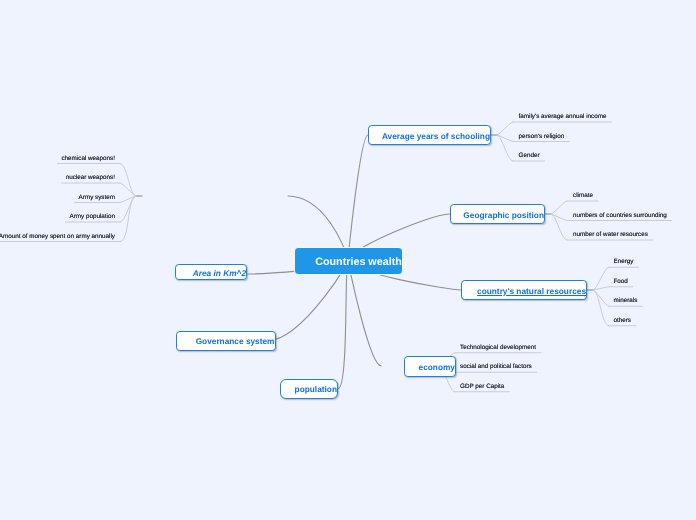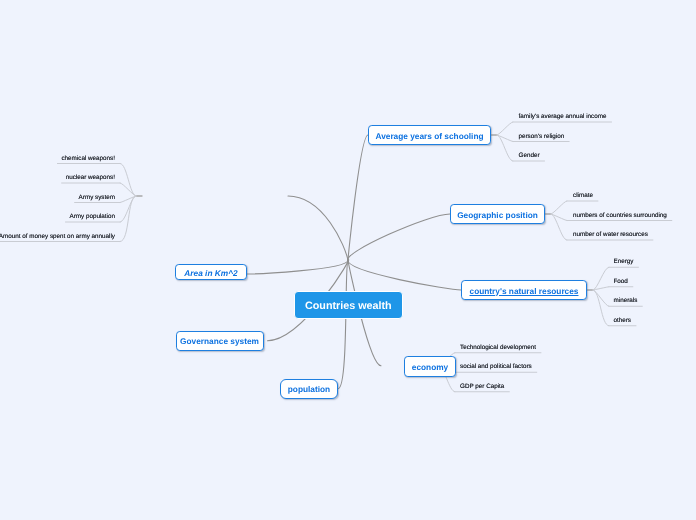--- a/index.html
+++ b/index.html
@@ -4,21 +4,21 @@
 <title>Countries wealth mind map</title>
 <style>
   html,body{margin:0;padding:0;}
   body{
     width:696px;height:520px;background:#eff3fd;
     font-family:"Liberation Sans",sans-serif;overflow:hidden;position:relative;
     -webkit-font-smoothing:antialiased;text-rendering:geometricPrecision;
   }
   #stage{position:absolute;left:0;top:0;width:696px;height:520px;}
   svg#links{position:absolute;left:0;top:0;width:696px;height:520px;pointer-events:none;}
-  .node{position:absolute;box-sizing:border-box;display:flex;align-items:center;justify-content:center;
+  .node{position:absolute;box-sizing:border-box;display:flex;align-items:center;justify-content:flex-end;
         white-space:nowrap;line-height:1;}
     .node.root span{position:relative;top:1.5px;}
   .node.main span{position:relative;top:0.8px;}
   .node.root{background:#1f96e8;color:#ffffff;border-radius:4px;font-weight:bold;font-size:10.75px;
         border:1.8px solid #ffffff;}
   .node.main{background:#ffffff;color:#0e72e0;border:1.4px solid #1e7fe0;border-radius:3.8px;
         font-weight:bold;font-size:8.3px;box-shadow:1.2px 1.4px 1.4px -0.4px rgba(95,110,135,.42);}
   .leaf{position:absolute;-webkit-font-smoothing:antialiased;color:#2d3139;font-size:6.3px;text-shadow:0 0 .5px rgba(40,44,52,.95);white-space:nowrap;line-height:normal;}
 </style>
 </head>
@@ -69,39 +69,39 @@
       <path d="M 608.8 325.75 L 636.015625 325.75" fill="none" stroke="#c9ccd3" stroke-width="1" stroke-linecap="round" stroke-linejoin="round"></path>
       <path d="M 454.8 352.75 L 540.96875 352.75" fill="none" stroke="#c9ccd3" stroke-width="1" stroke-linecap="round" stroke-linejoin="round"></path>
       <path d="M 454.8 372.25 L 536.765625 372.25" fill="none" stroke="#c9ccd3" stroke-width="1" stroke-linecap="round" stroke-linejoin="round"></path>
       <path d="M 454.8 391.75 L 509.34375 391.75" fill="none" stroke="#c9ccd3" stroke-width="1" stroke-linecap="round" stroke-linejoin="round"></path>
       <path d="M 120.2 163.5 L 57.4375 163.5" fill="none" stroke="#c9ccd3" stroke-width="1" stroke-linecap="round" stroke-linejoin="round"></path>
       <path d="M 120.2 183 L 61.640625 183" fill="none" stroke="#c9ccd3" stroke-width="1" stroke-linecap="round" stroke-linejoin="round"></path>
       <path d="M 120.2 202.5 L 74.609375 202.5" fill="none" stroke="#c9ccd3" stroke-width="1" stroke-linecap="round" stroke-linejoin="round"></path>
       <path d="M 120.2 222 L 65.484375 222" fill="none" stroke="#c9ccd3" stroke-width="1" stroke-linecap="round" stroke-linejoin="round"></path>
       <path d="M 120.2 241.5 L -5.21875 241.5" fill="none" stroke="#c9ccd3" stroke-width="1" stroke-linecap="round" stroke-linejoin="round"></path>
     </svg>
-<div class="node root" style="left: 293.8px; top: 246.8px; width: 109px; height: 28.4px; margin-top: 44px;">
+<div class="node root" style="left: 293.8px; top: 246.8px; width: 109px; height: 28.4px;">
       <span>Countries wealth</span>
     </div>
     <div class="node main" style="left: 368px; top: 125px; width: 123px; height: 20px;">
       <span>Average years of schooling</span>
     </div>
     <div class="node main" style="left: 450px; top: 204px; width: 95px; height: 20px;">
       <span>Geographic position</span>
     </div>
     <div class="node main" style="left: 461px; top: 280px; width: 126px; height: 20px; text-decoration: underline;">
       <span>country's natural resources</span>
     </div>
     <div class="node main" style="left: 404px; top: 356px; width: 52px; height: 21px;">
       <span>economy</span>
     </div>
     <div class="node main" style="left: 175px; top: 264px; width: 72px; height: 16px; font-style: italic;">
       <span>Area in Km^2</span>
     </div>
-    <div class="node main" style="left: 175.5px; top: 331px; width: 88px; height: 19.5px;">
+    <div class="node main" style="left: 175.5px; top: 331px; width: 100px; height: 19.5px;">
       <span>Governance system</span>
     </div>
     <div class="node main" style="left: 280px; top: 379px; width: 58px; height: 19.5px; border-radius: 6px;">
       <span>population</span>
     </div>
     <div class="leaf" style="left: 518.5px; top: 113.1px;">family's average annual income</div>
     <div class="leaf" style="left: 518.5px; top: 132.6px;">person's religion</div>
     <div class="leaf" style="left: 518.5px; top: 152.1px;">Gender</div>
     <div class="leaf" style="left: 573px; top: 192.1px;">climate</div>
     <div class="leaf" style="left: 573px; top: 211.6px;">numbers of countries surrounding</div>

